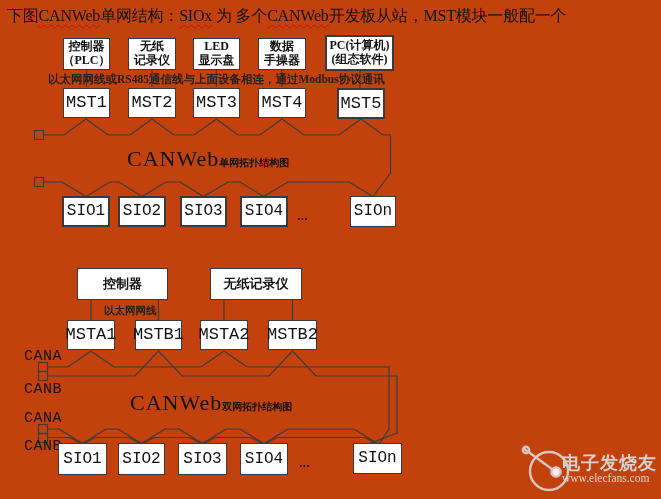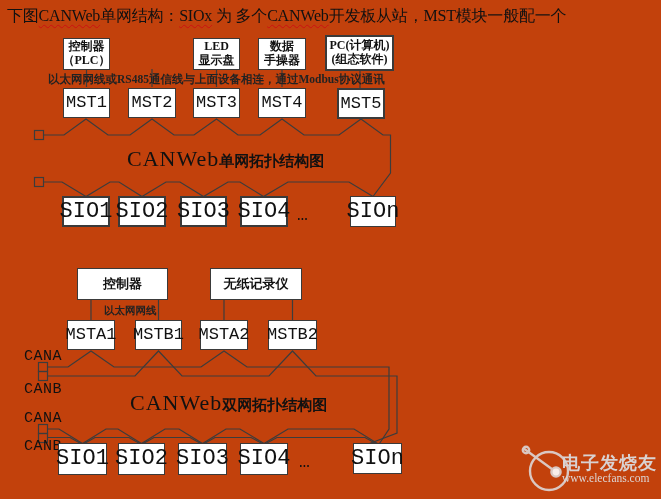--- a/index.html
+++ b/index.html
@@ -10,26 +10,26 @@
   .h2{position:absolute;left:7px;top:239px;font-size:17px;white-space:nowrap;}
   .sq{text-decoration:underline wavy #cc1111;text-decoration-thickness:1px;text-underline-offset:3px;}
   .box{position:absolute;border:1.4px solid #3a3a3a;background:#fff;display:flex;flex-direction:column;
        align-items:center;justify-content:center;text-align:right;box-sizing:border-box;line-height:1.15;}
   .box.bold{border-width:2.4px;}
   .box.dbl{border-width:2.2px;}
   .dev{font-size:12px;font-weight:bold;letter-spacing:0;}
   .dev2{font-size:13px;font-weight:bold;}
   .mono{font-family:"Liberation Mono","DejaVu Sans Mono",monospace;}
   .mst{font-size:17px;}
-  .sio{font-size:22px;}
+  .sio{font-size:16px;}
   .note{position:absolute;left:48px;top:72px;width:330px;font-size:11.5px;font-weight:bold;color:#222;white-space:nowrap;}
   .eth{position:absolute;left:104px;top:304px;font-size:10.5px;font-weight:bold;color:#222;white-space:nowrap;}
   .title{position:absolute;white-space:nowrap;}
   .title .lat{font-size:22px;letter-spacing:1px;}
-  .title .cn{font-size:15px;font-weight:bold;}
+  .title .cn{font-size:10px;font-weight:bold;}
   .canlbl{position:absolute;width:40px;font-size:15px;letter-spacing:0.5px;color:#111;}
   .dots{position:absolute;font-size:18px;letter-spacing:2px;color:#111;}
   .wm-name{position:absolute;left:562px;top:451px;font-size:18px;font-weight:bold;color:#d9d2d2;letter-spacing:1px;}
   .wm-url{position:absolute;left:562px;top:472px;font-size:11.5px;font-weight:normal;color:#ddd6d6;}
 </style>
 </head>
 <body>
 
 <div id="page">
 
@@ -63,20 +63,24 @@
       <circle cx="526" cy="450" r="3.2"></circle>
       <circle cx="556" cy="472" r="4.6" fill="#fff"></circle>
     </g>
   </svg>
 
   <div class="h1"><span>下图</span><span class="sq">CANWeb</span><span>单网结构：</span><span class="sq">SIOx</span><span> 为 多个</span><span class="sq">CANWeb</span><span>开发板从站，MST模块一般配一个</span></div>
 
   <div class="box dev" style="left:63px;top:38px;width:47px;height:32px">
     <span>控制器</span>
     <span>（PLC）</span>
+  </div>
+  <div class="box dev" style="left:128px;top:38px;width:48px;height:32px">
+    <span>无纸</span>
+    <span>记录仪</span>
   </div>
   <div class="box dev" style="left:258px;top:38px;width:48px;height:32px">
     <span>数据</span>
     <span>手操器</span>
   </div>
   <div class="box dev" style="left:193px;top:38px;width:47px;height:32px">
     <span>LED</span>
     <span>显示盘</span>
   </div>
   <div class="box dev bold" style="left:325px;top:35px;width:69px;height:36px">

